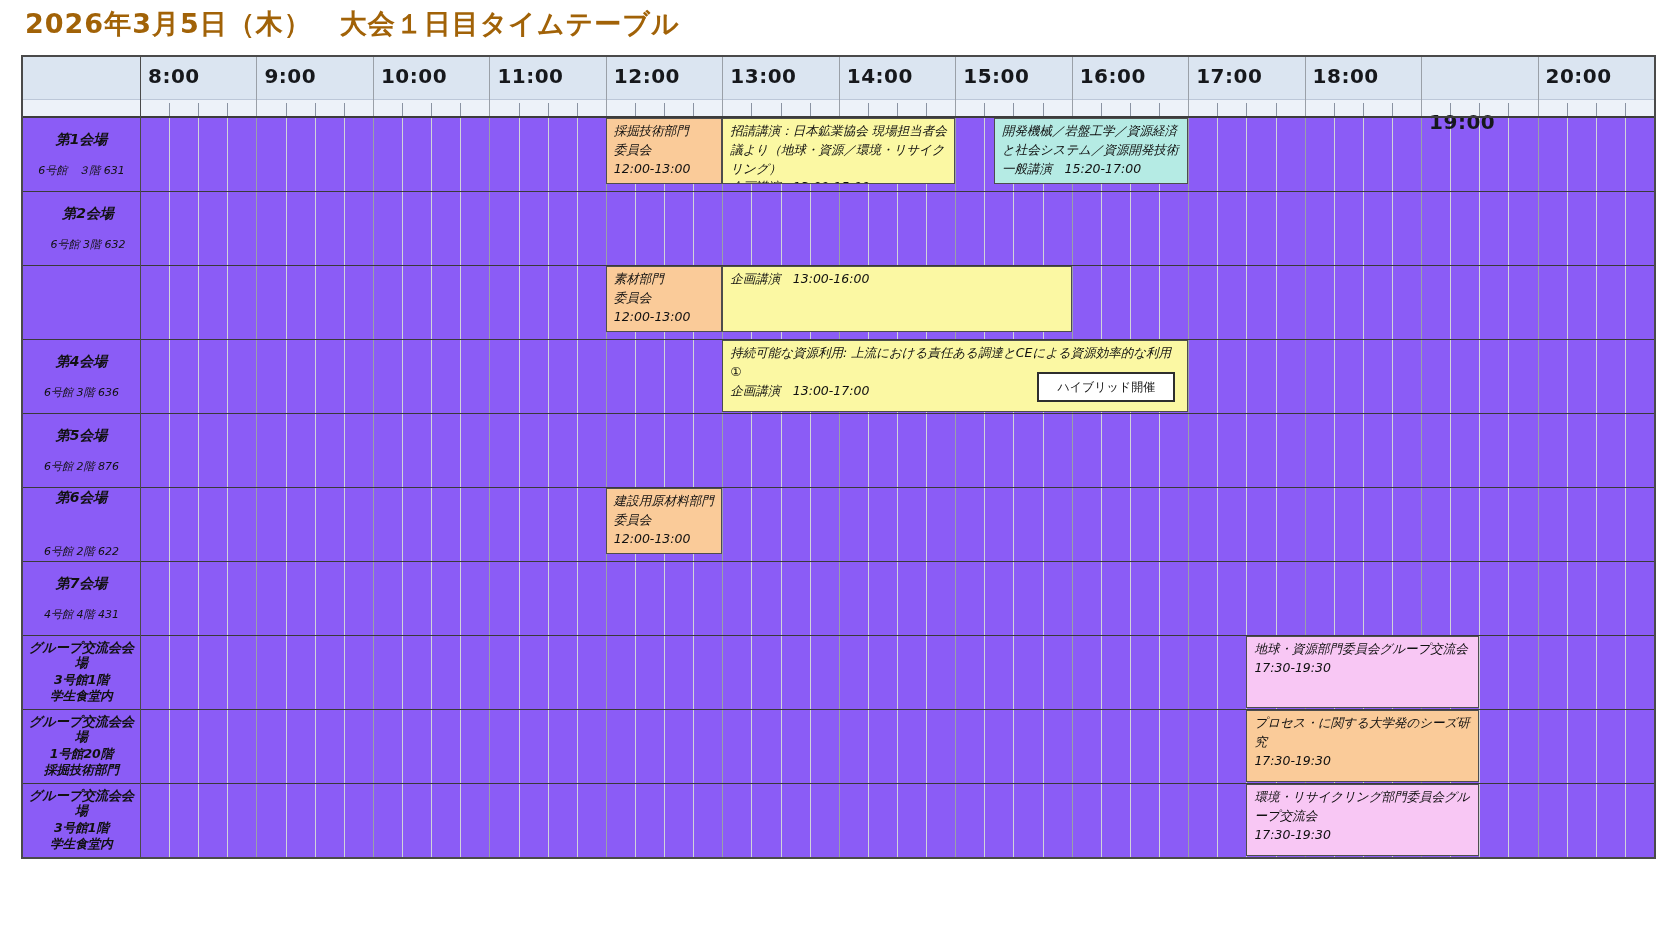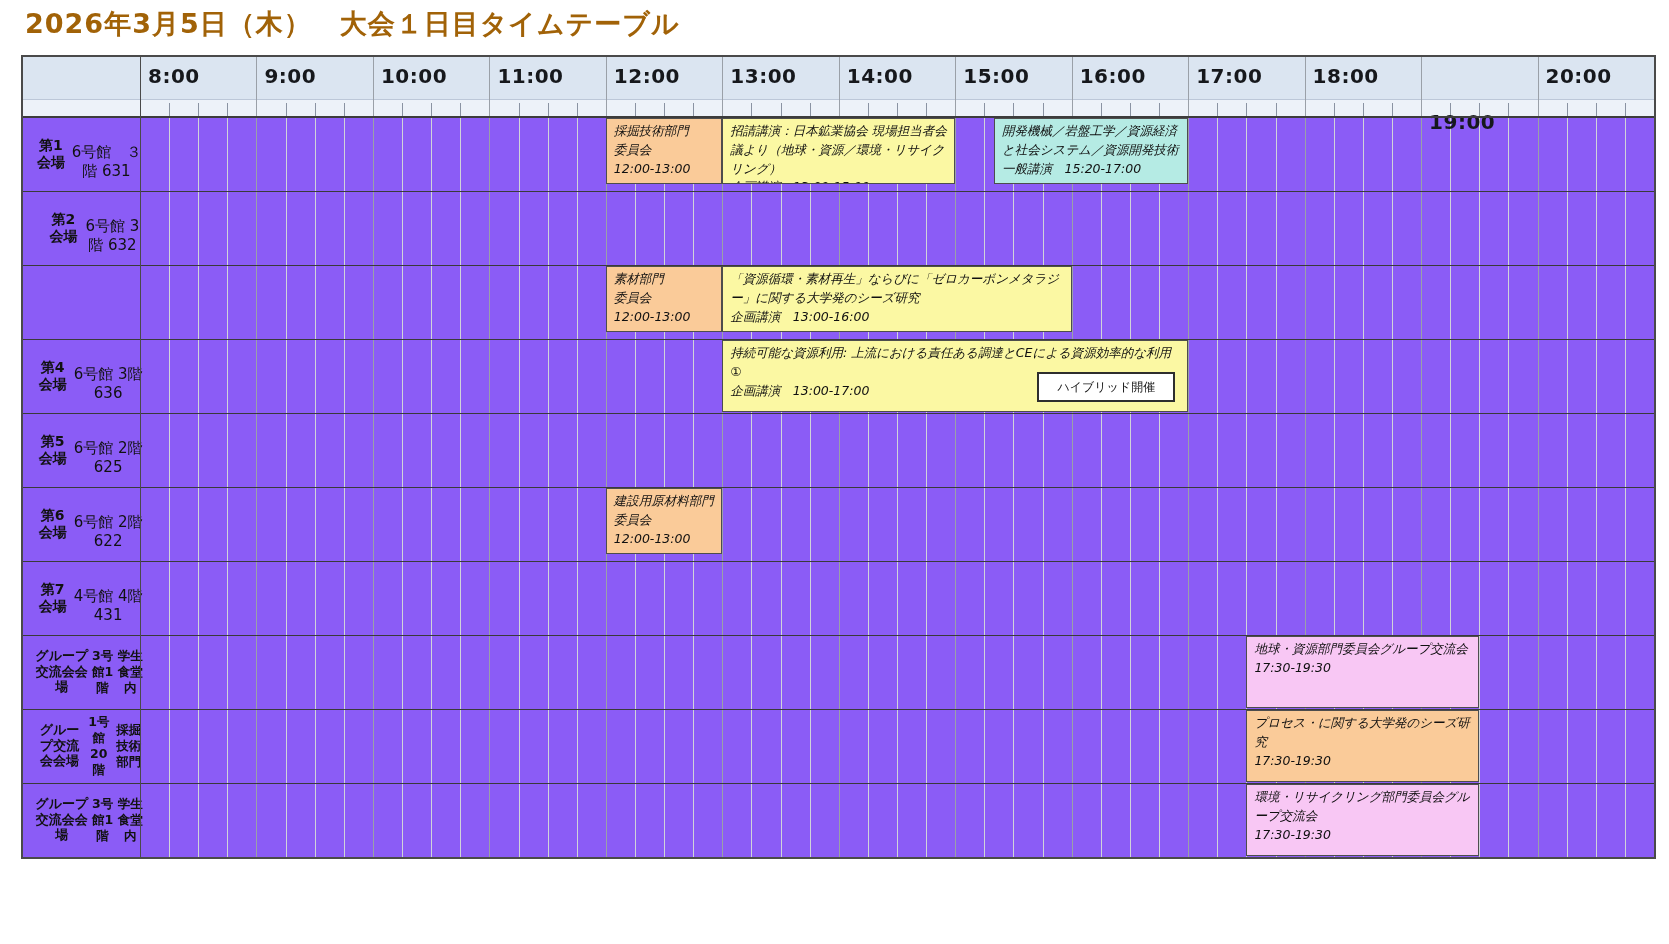--- a/index.html
+++ b/index.html
@@ -21,26 +21,26 @@
     z-index:6;white-space:nowrap;letter-spacing:0.5px;
   }
   .vline{position:absolute;width:1px;z-index:2;}
   .vline.hour{background:var(--grid-hour);top:0;height:800px;}
   .vline.quarter{background:var(--grid-quarter);top:60px;height:740px;}
   .vline.tick{background:#8a93a3;top:46px;height:14px;}
   .hline{position:absolute;left:0;width:100%;height:1px;background:var(--row-line);z-index:7;}
   .hline.header-sep{height:2px;background:#3c3c3c;}
   .label-col-line{position:absolute;top:0;height:800px;width:1px;background:#4a4a4a;z-index:8;}
   .label-cell{
-    position:absolute;left:8px;width:117px;display:flex;flex-direction:row;
+    position:absolute;left:0;width:117px;display:flex;flex-direction:column;
     align-items:center;justify-content:center;text-align:center;z-index:5;
-    box-sizing:border-box;padding:2px 3px;background:transparent;
+    box-sizing:border-box;padding:2px 3px;background:transparent;font-style:italic;
   }
   .venue-name{font-size:14px;font-weight:bold;line-height:1.2;}
-  .venue-loc{font-size:15px;font-weight:normal;line-height:1.25;margin-top:16px;}
+  .venue-loc{font-size:11px;font-weight:normal;line-height:1.25;margin-top:16px;}
   .label-cell.social .venue-name{font-size:13px;line-height:1.2;margin-bottom:1px;}
   .label-cell.social .venue-loc{font-size:12.5px;font-weight:bold;margin-top:0;line-height:1.3;}
   .event{
     position:absolute;box-sizing:border-box;border:1px solid #4d4d4d;
     padding:3px 7px;font-size:12.5px;line-height:1.5;overflow:hidden;
     z-index:10;color:#101010;word-break:break-all;
   }
   .event .ev-line{white-space:pre-wrap;font-style:italic;}
   .badge{
     position:absolute;right:12px;bottom:9px;background:#ffffff;
@@ -184,37 +184,36 @@
       <div class="venue-name">第2会場</div>
       <div class="venue-loc">6号館 3階 632</div>
     </div>
     <div class="hline" style="top: 208px;"></div>
     <div class="event" style="left: 582.846px; width: 116.462px; top: 209px; height: 66px; background: rgb(250, 203, 153);">
       <div class="ev-line">素材部門</div>
       <div class="ev-line">委員会</div>
       <div class="ev-line">12:00-13:00</div>
     </div>
     <div class="event" style="left: 699.308px; width: 349.385px; top: 209px; height: 66px; background: rgb(251, 248, 163);">
-      <div class="ev-line">「資源循環・素材再生」ならびに「ゼロカーボンメタラジー」に関する大学発のシーズ研究</div>
       <div class="ev-line">企画講演　13:00-16:00</div>
     </div>
     <div class="hline" style="top: 282px;"></div>
     <div class="label-cell" style="top: 282px; height: 74px;">
       <div class="venue-name">第4会場</div>
       <div class="venue-loc">6号館 3階 636</div>
     </div>
     <div class="event" style="left: 699.308px; width: 465.846px; top: 283px; height: 72px; background: rgb(251, 248, 163);">
       <div class="ev-line">持続可能な資源利用: 上流における責任ある調達とCEによる資源効率的な利用①</div>
       <div class="ev-line">企画講演　13:00-17:00</div>
       <div class="badge">ハイブリッド開催</div>
     </div>
     <div class="hline" style="top: 356px;"></div>
     <div class="label-cell" style="top: 356px; height: 74px;">
       <div class="venue-name">第5会場</div>
-      <div class="venue-loc">6号館 2階 625</div>
+      <div class="venue-loc">6号館 2階 876</div>
     </div>
     <div class="hline" style="top: 430px;"></div>
     <div class="label-cell" style="top: 430px; height: 74px; justify-content: space-between;">
       <div class="venue-name">第6会場</div>
       <div class="venue-loc">6号館 2階 622</div>
     </div>
     <div class="event" style="left: 582.846px; width: 116.462px; top: 431px; height: 66px; background: rgb(250, 203, 153);">
       <div class="ev-line">建設用原材料部門</div>
       <div class="ev-line">委員会</div>
       <div class="ev-line">12:00-13:00</div>

